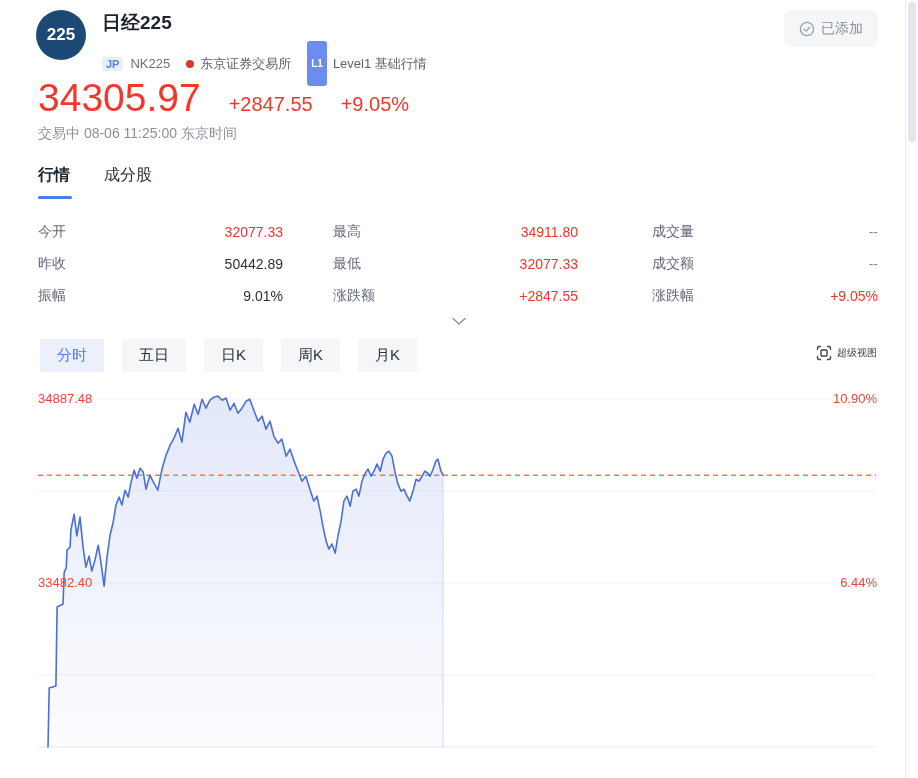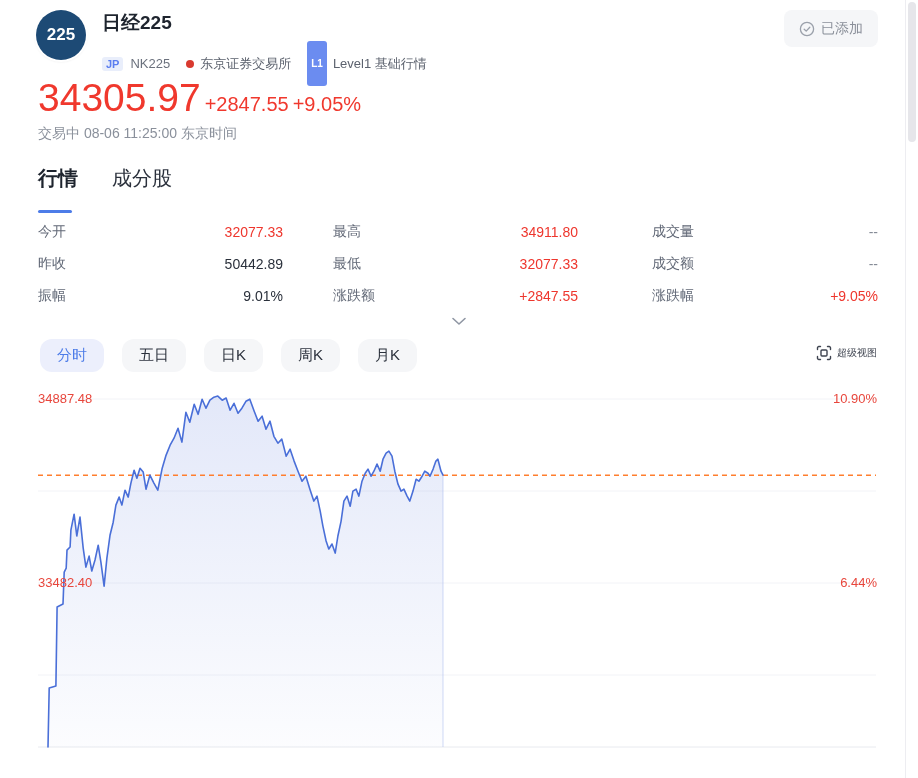--- a/index.html
+++ b/index.html
@@ -19,28 +19,28 @@
     padding:1px 4px; border-radius:3px; margin-right:7px; }
   .code { color:#6b717d; margin-right:16px; }
   .dot-red { width:8px; height:8px; border-radius:50%; background:#d93a2f; margin-right:6px; }
   .exchange { margin-right:16px; }
   .badge-l1 { background:#6b8cf0; color:#fff; font-size:10px; font-weight:bold;
     padding:17px 4px; border-radius:3px; margin-right:6px; }
   .added-btn { background:#f5f6f8; border:none; border-radius:8px; height:37px; padding:0 15px;
     display:flex; align-items:center; gap:6px; color:#8a8f99; font-size:14px; cursor:pointer; }
 
   
-  .quote { position:absolute; left:38px; top:76px; display:flex; align-items:baseline; gap:4px; }
+  .quote { position:absolute; left:38px; top:76px; display:flex; align-items:baseline; gap:28px; }
   .price-big { font-size:39px; color:#f0382d; letter-spacing:0; }
   .chg { font-size:20px; color:#f0382d; }
   .status-line { position:absolute; left:38px; top:125px; font-size:14px; color:#8a909b; }
 
   
   .tabs { position:absolute; left:38px; top:165px; display:flex; gap:34px; }
-  .tab { font-size:20px; color:#2b313c; padding-bottom:21px; cursor:pointer; position:relative; }
+  .tab { font-size:16px; color:#2b313c; padding-bottom:13px; cursor:pointer; position:relative; }
   .tab.active { font-weight:bold; color:#1e242e; }
   .tab.active::after { content:""; position:absolute; left:0; bottom:0; width:34px; height:3px;
     border-radius:2px; background:#4d7ce8; }
 
   
   .stats { position:absolute; left:38px; top:216px; width:840px; display:flex;align-items:flex-end; }
   .stat-col { display:flex; flex-direction:column; }
   .stat-col.c1 { width:245px; margin-right:50px; }
   .stat-col.c2 { width:245px; margin-right:74px; }
   .stat-col.c3 { width:226px; }
@@ -49,21 +49,21 @@
   .stat-value { color:#2a303b; }
   .stat-value.c-red { color:#ee362d; }
   .stat-value.c-dark { color:#2a303b; }
   .stat-value.c-muted { color:#868c97; }
 
   .expander { position:absolute; left:0; top:308px; width:918px; height:26px;
     display:flex; justify-content:center; align-items:center; cursor:pointer; }
 
   
   .periods { position:absolute; left:40px; top:339px; display:flex; gap:18px; }
-  .pill { height:33px; padding:0 17px; border-radius:12px; background:#f5f6f8; color:#2b313c;
+  .pill { height:33px; padding:0 17px; border-radius:0; background:#f5f6f8; color:#2b313c;
     font-size:15px; display:flex; align-items:center; cursor:pointer; }
   .pill.active { background:#eceffc; color:#4d7ce8; }
   .super-view { position:absolute; right:41px; top:345px; display:flex; align-items:center; gap:5px;
     color:#3f4450; font-size:10px; cursor:pointer; }
 
   
   .chart { position:absolute; left:0; top:388px; width:918px; height:390px; }
   .chart svg { position:absolute; left:0; top:0; }
   .axis-label { position:absolute; font-size:13px; color:#e8463c; transform:translateY(-50%); line-height:14px; }
   .al-left { left:38px; }

